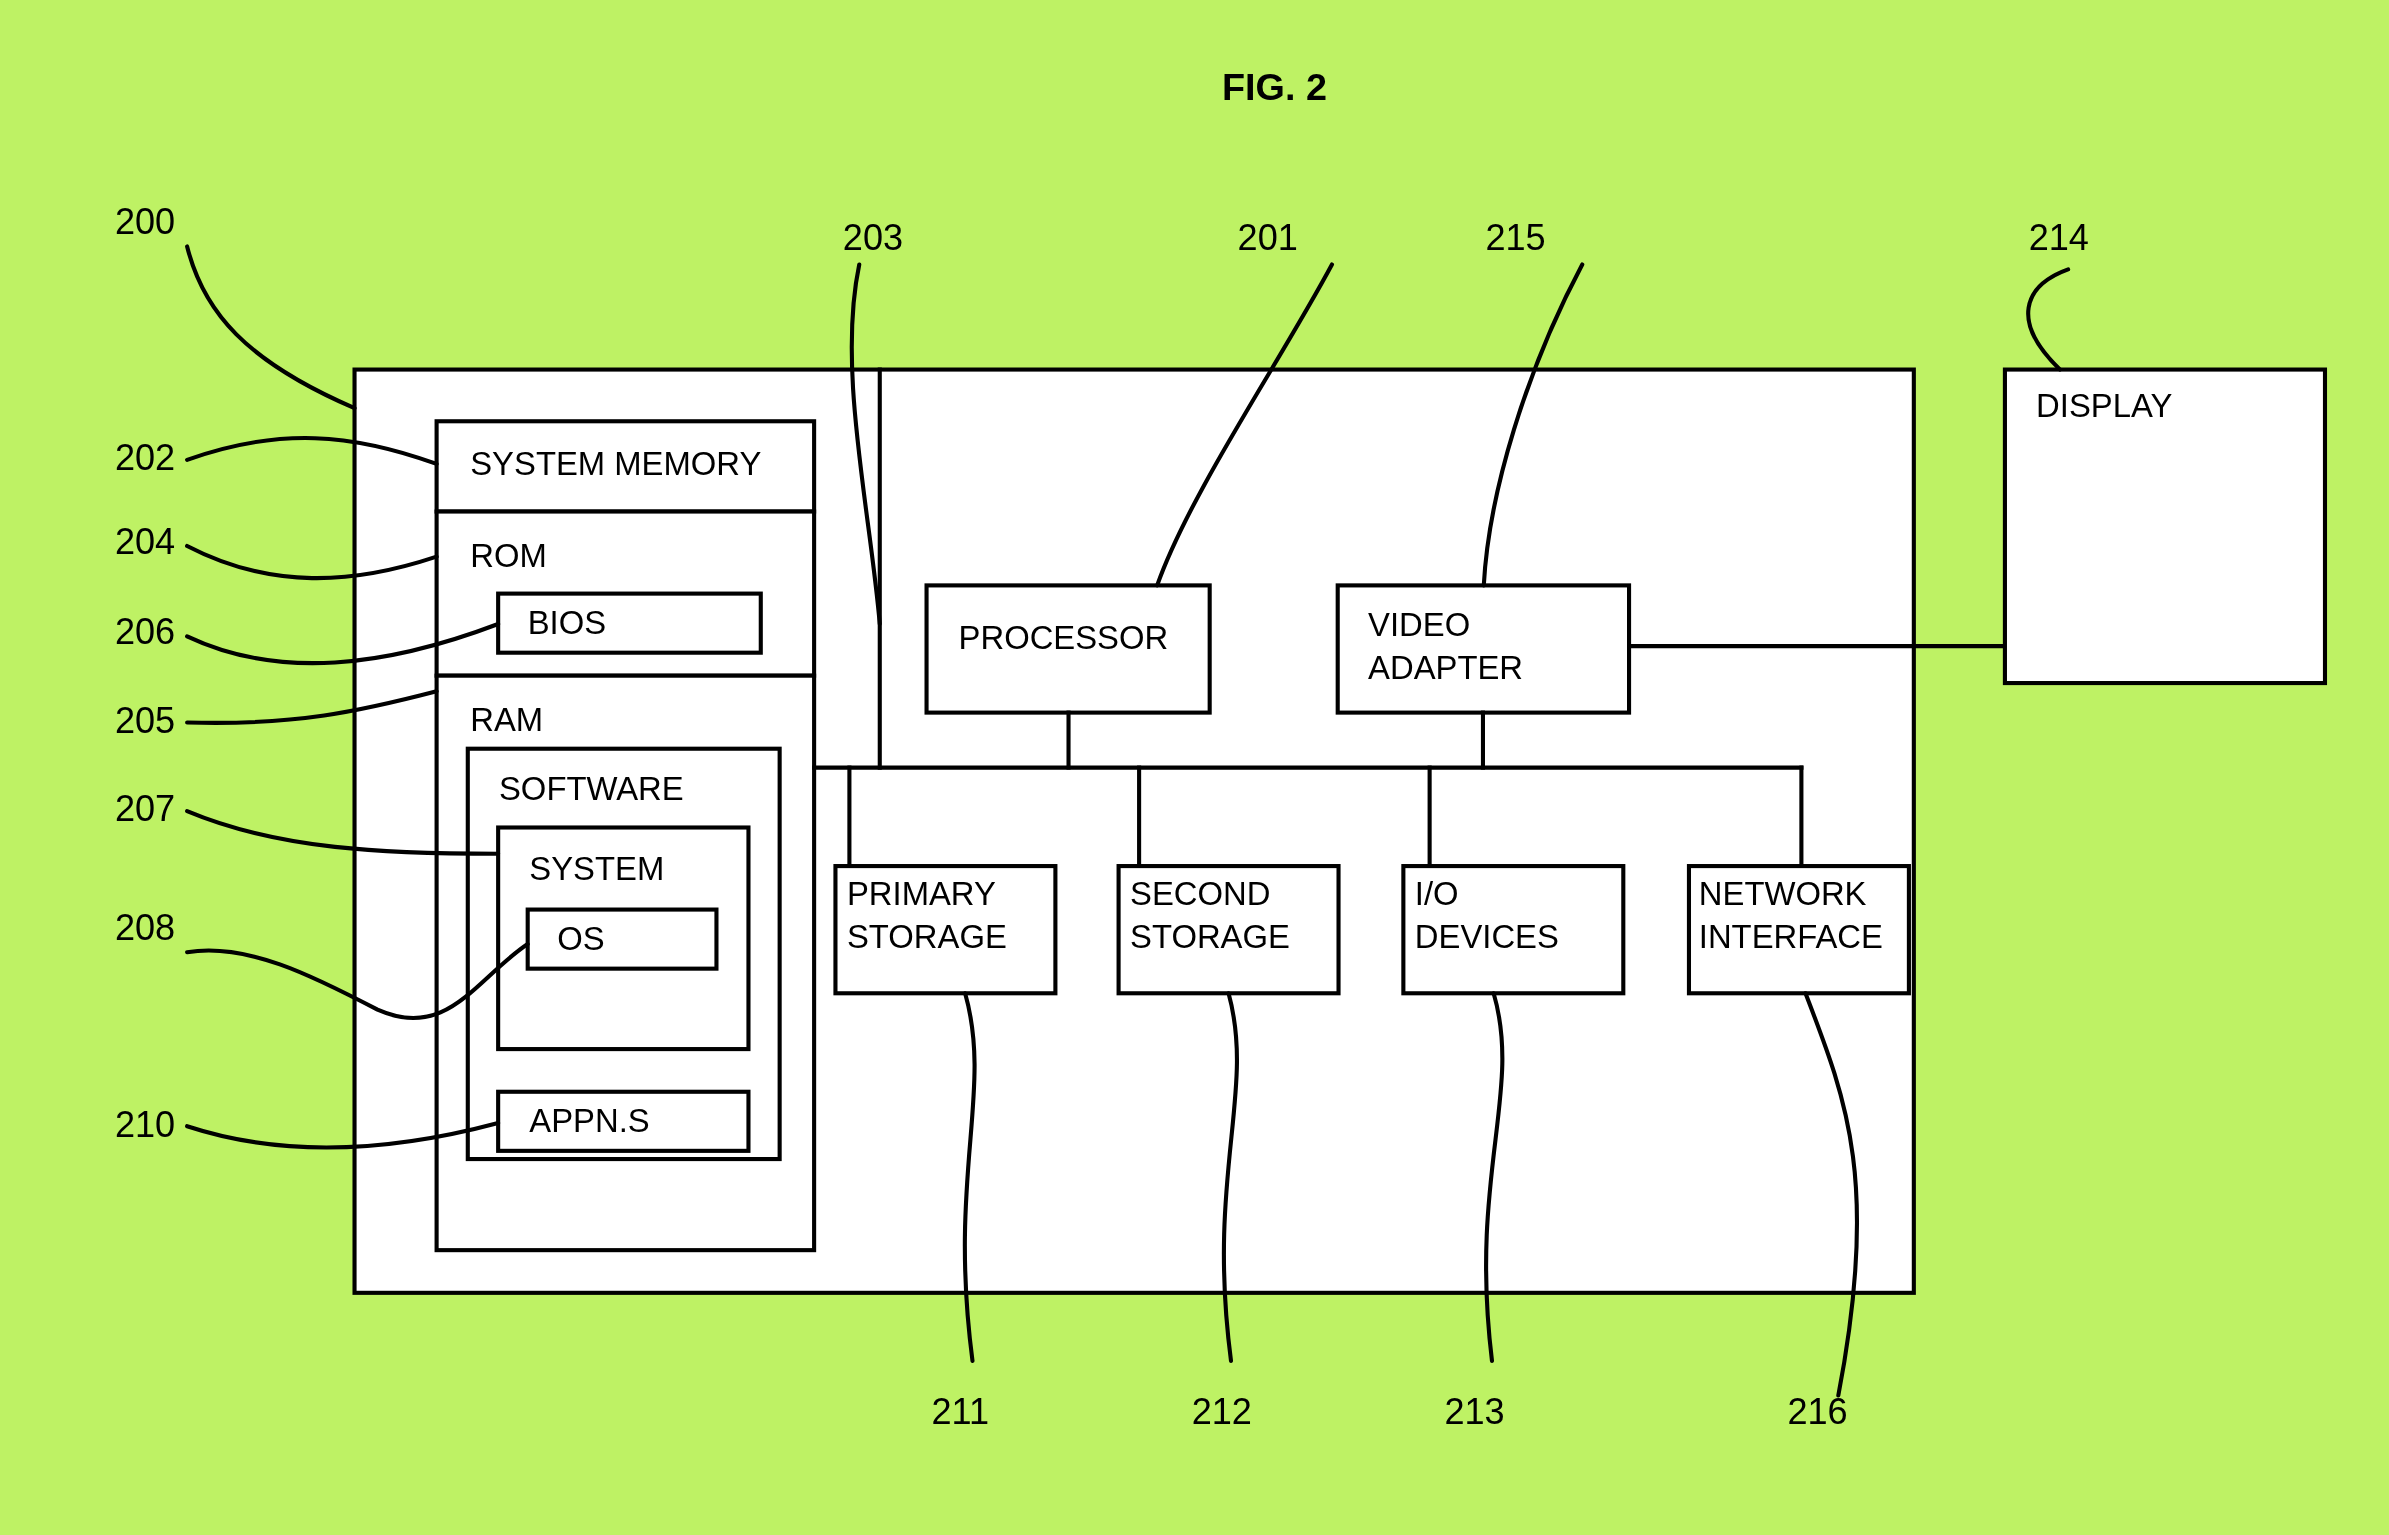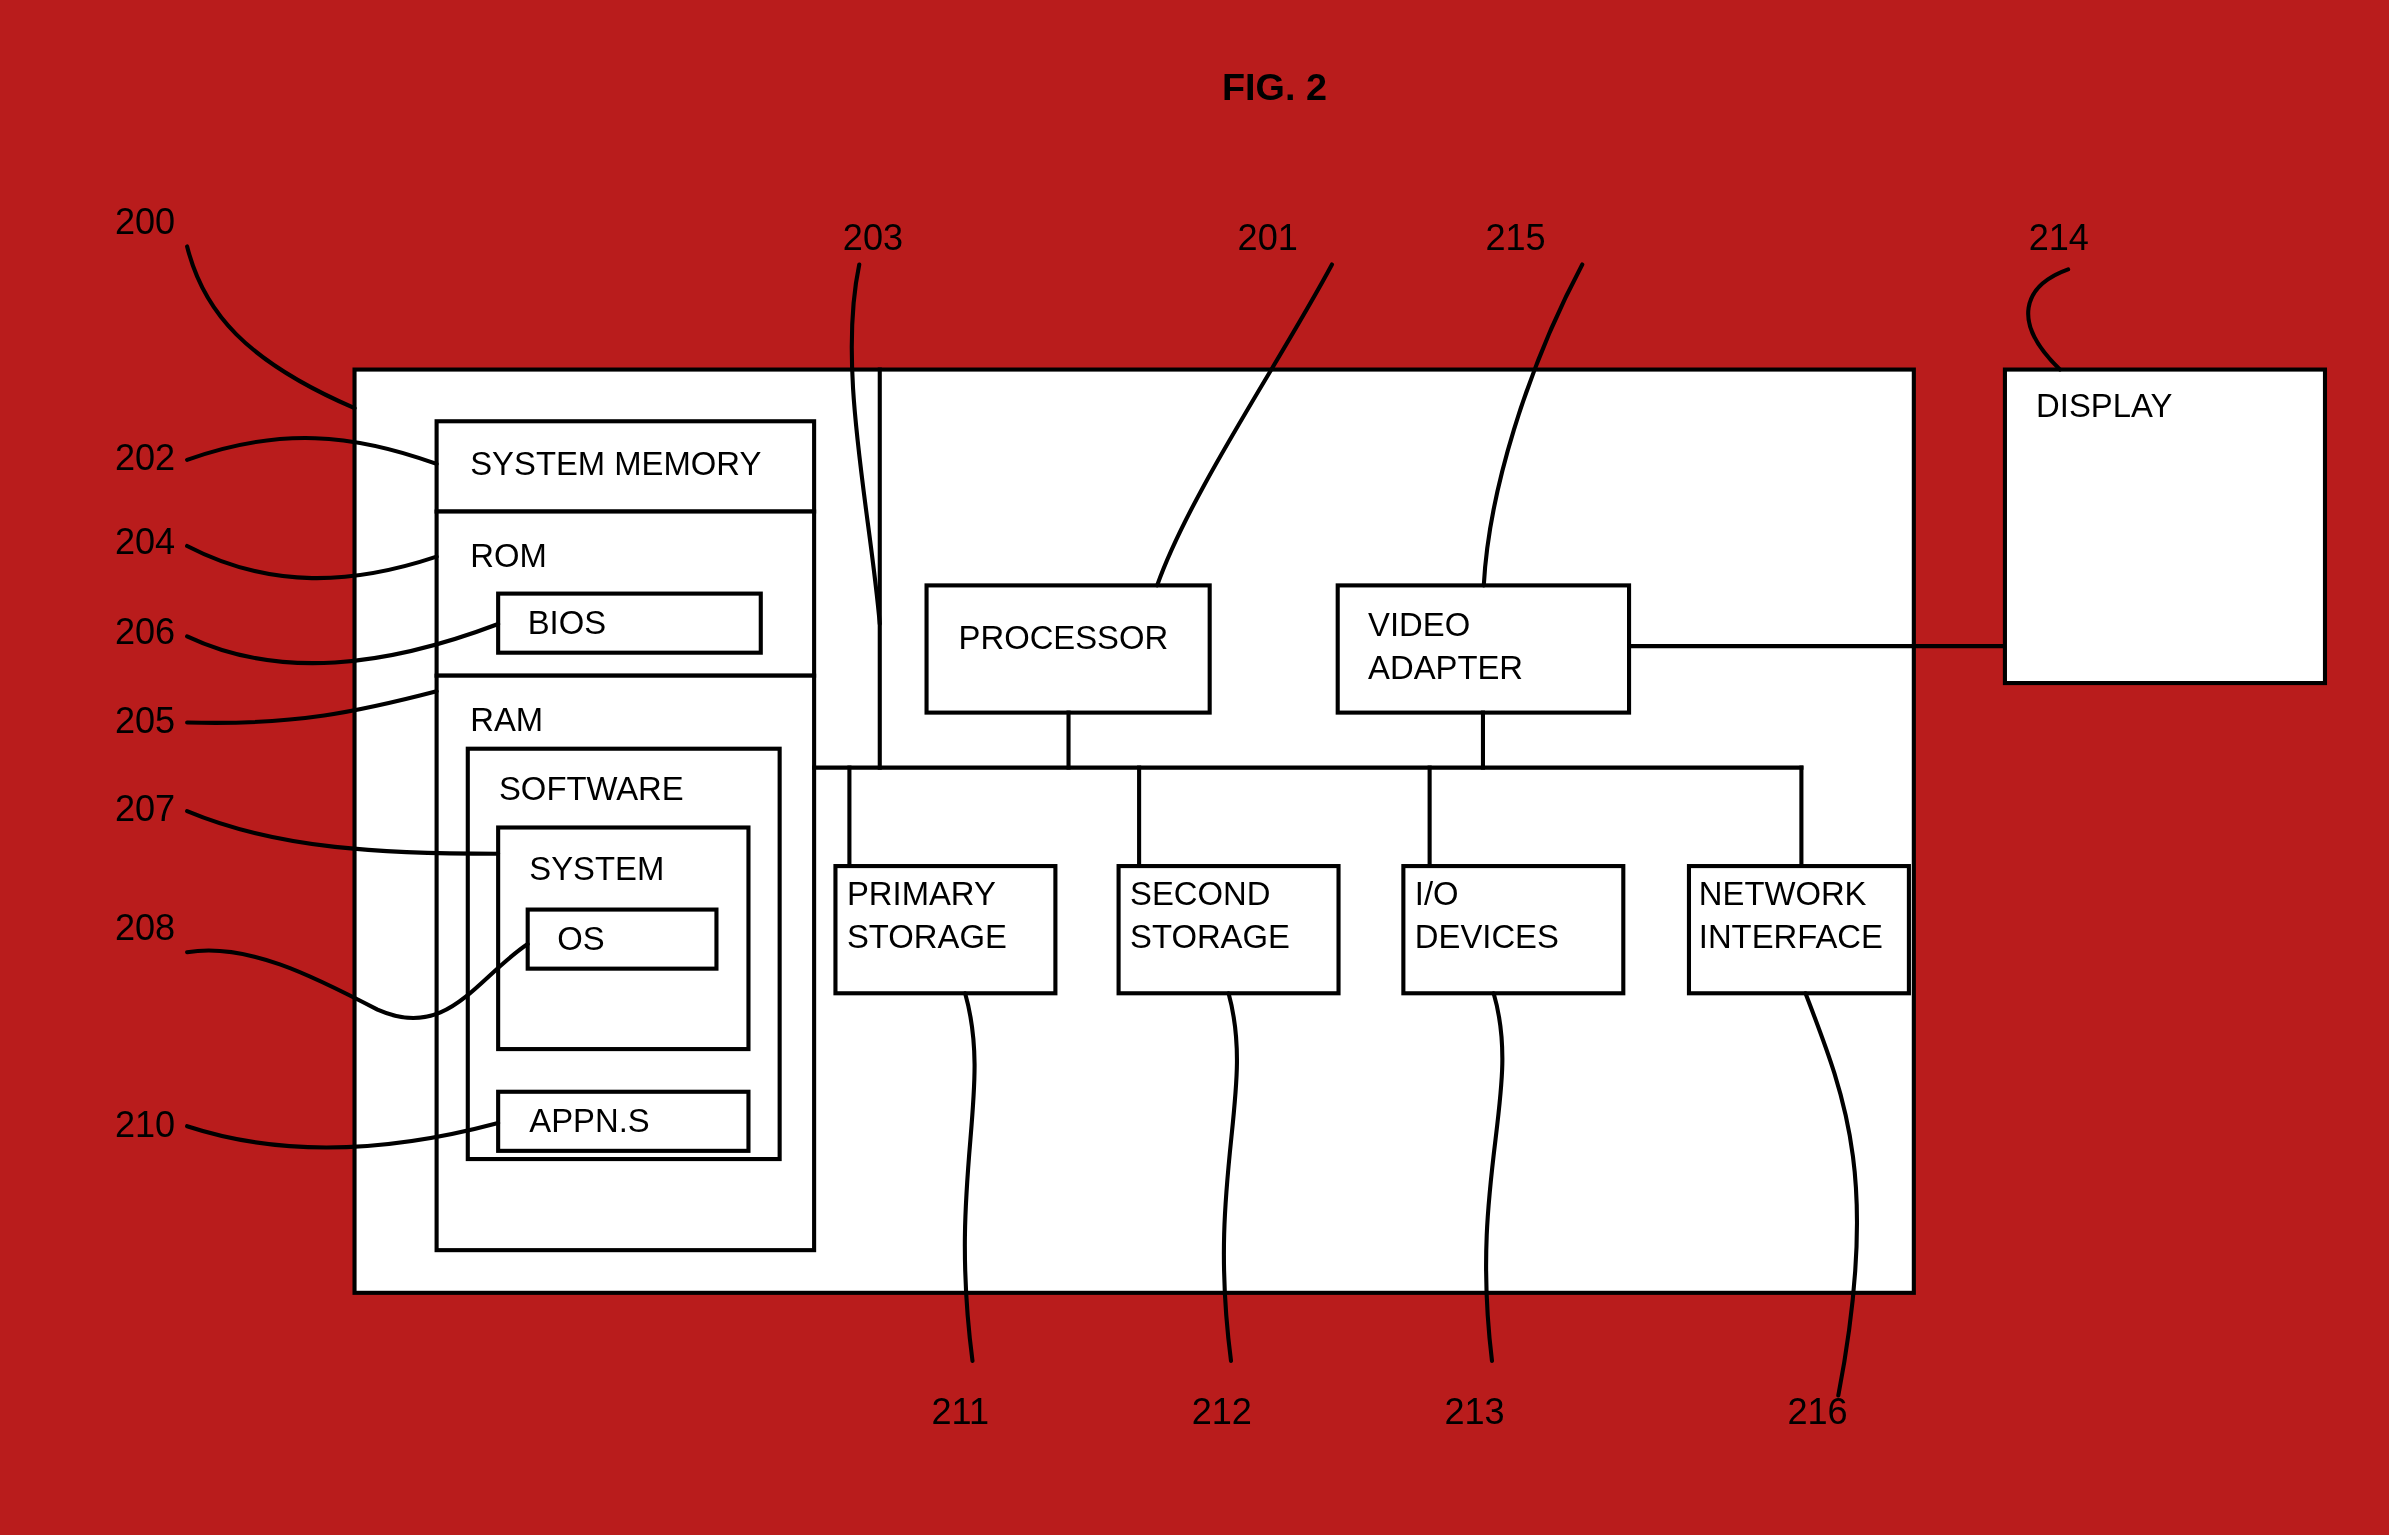--- a/index.html
+++ b/index.html
@@ -10,21 +10,21 @@
   body {
     width: 2389px;
     height: 1536px;
     font-family: "Liberation Sans", sans-serif;
     overflow: hidden;
   }
   #figure-root {
     position: relative;
     width: 2389px;
     height: 1536px;
-    background: #b91c1c;
+    background: #bef264;
   }
   svg.diagram {
     position: absolute;
     left: 0;
     top: 0;
     width: 2389px;
     height: 1536px;
   }
   .stroke {
     fill: none;

